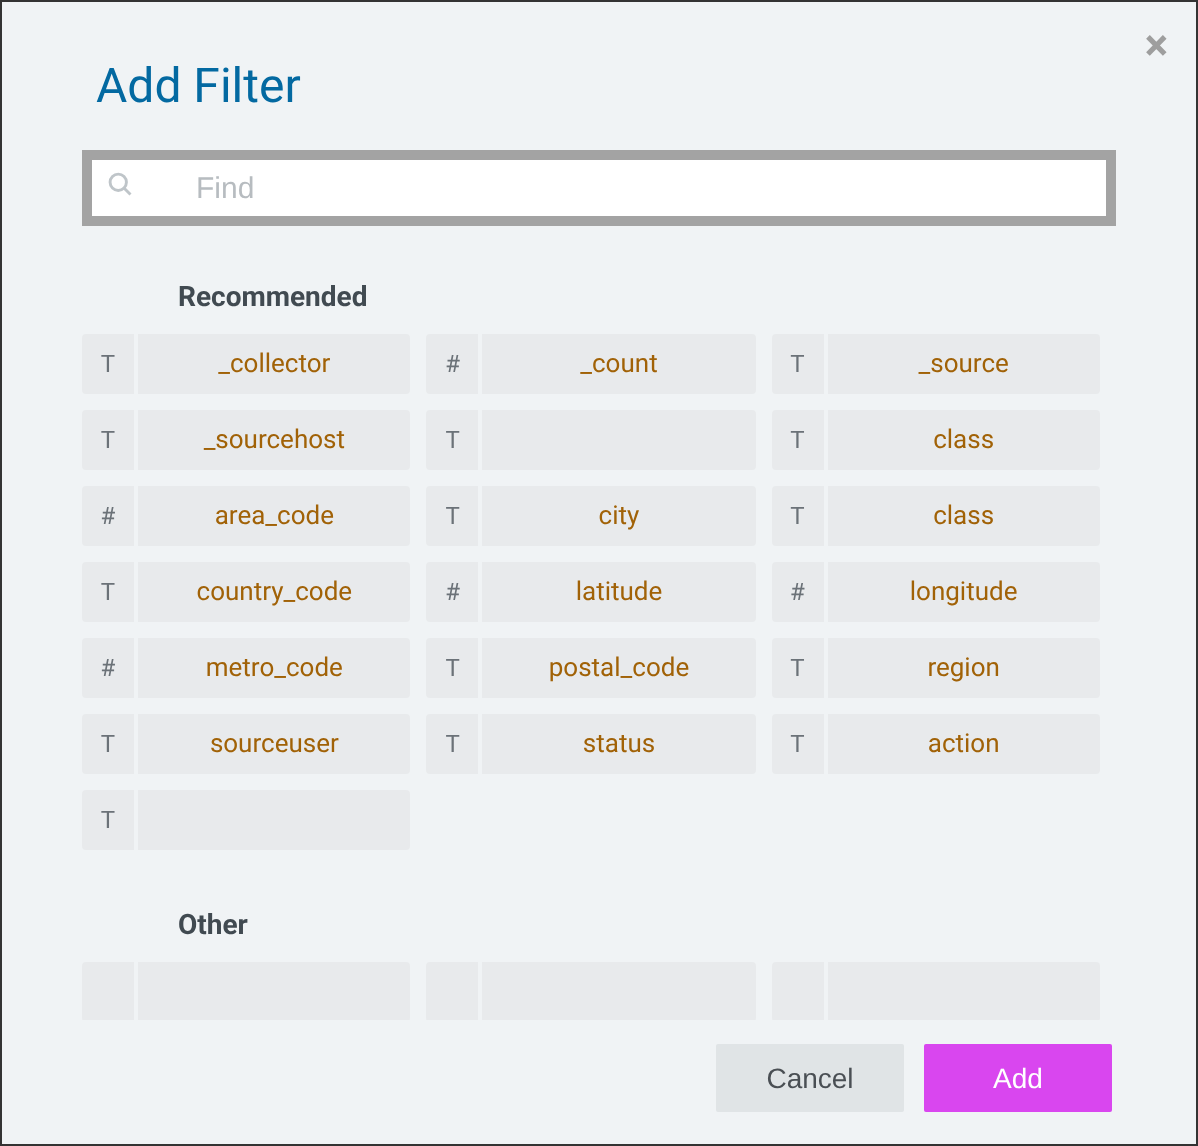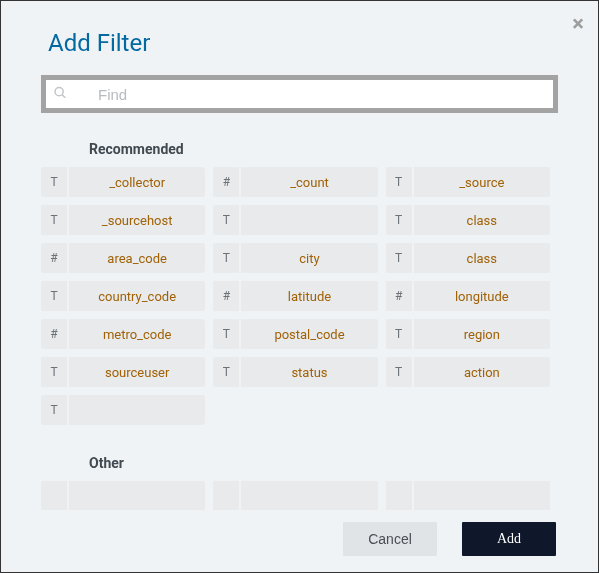--- a/index.html
+++ b/index.html
@@ -129,38 +129,37 @@
     color: #a16207;
     padding: 0 4px;
     white-space: nowrap;
     overflow: hidden;
     text-align: center;
   }
   .footer {
     padding: 12px 42px 16px 0;
     display: flex;
     justify-content: flex-end;
-    gap: 25px;
+    gap: 10px;
   }
   .btn {
     min-width: 94px;
     height: 34px;
     border: none;
     font-size: 14px;
     cursor: pointer;
     border-radius: 1px;
   }
   .btn-cancel {
     background: #e0e4e6;
     color: #4a4f54;
   }
   .btn-add {
-    background: #0f172a;
+    background: #d946ef;
     color: #fff;
-    font-family: Liberation Serif, serif;
   }
 </style>
 </head>
 <body>
 
 <div class="modal">
   <div class="close-btn">
     <span>×</span>
   </div>
   <div class="modal-title">Add Filter</div>

